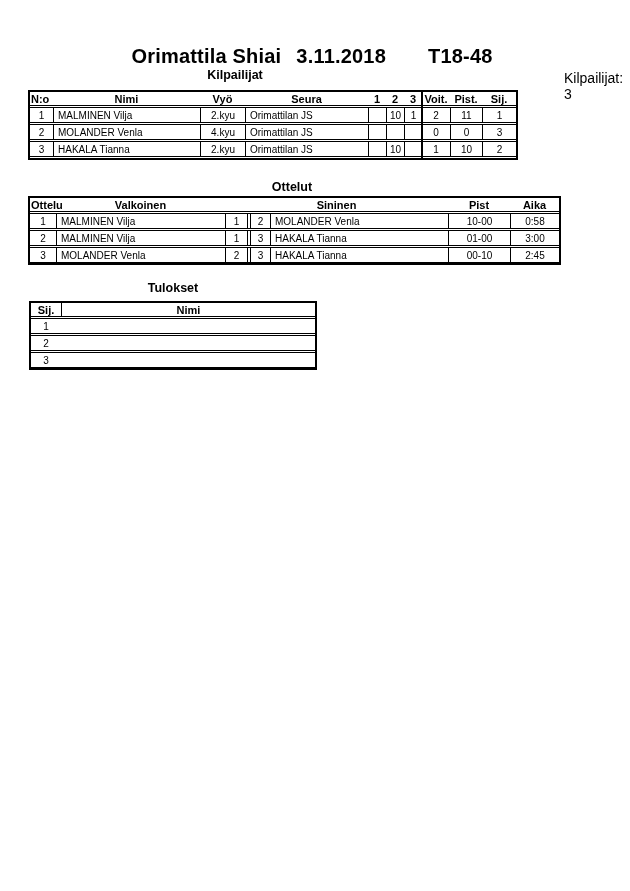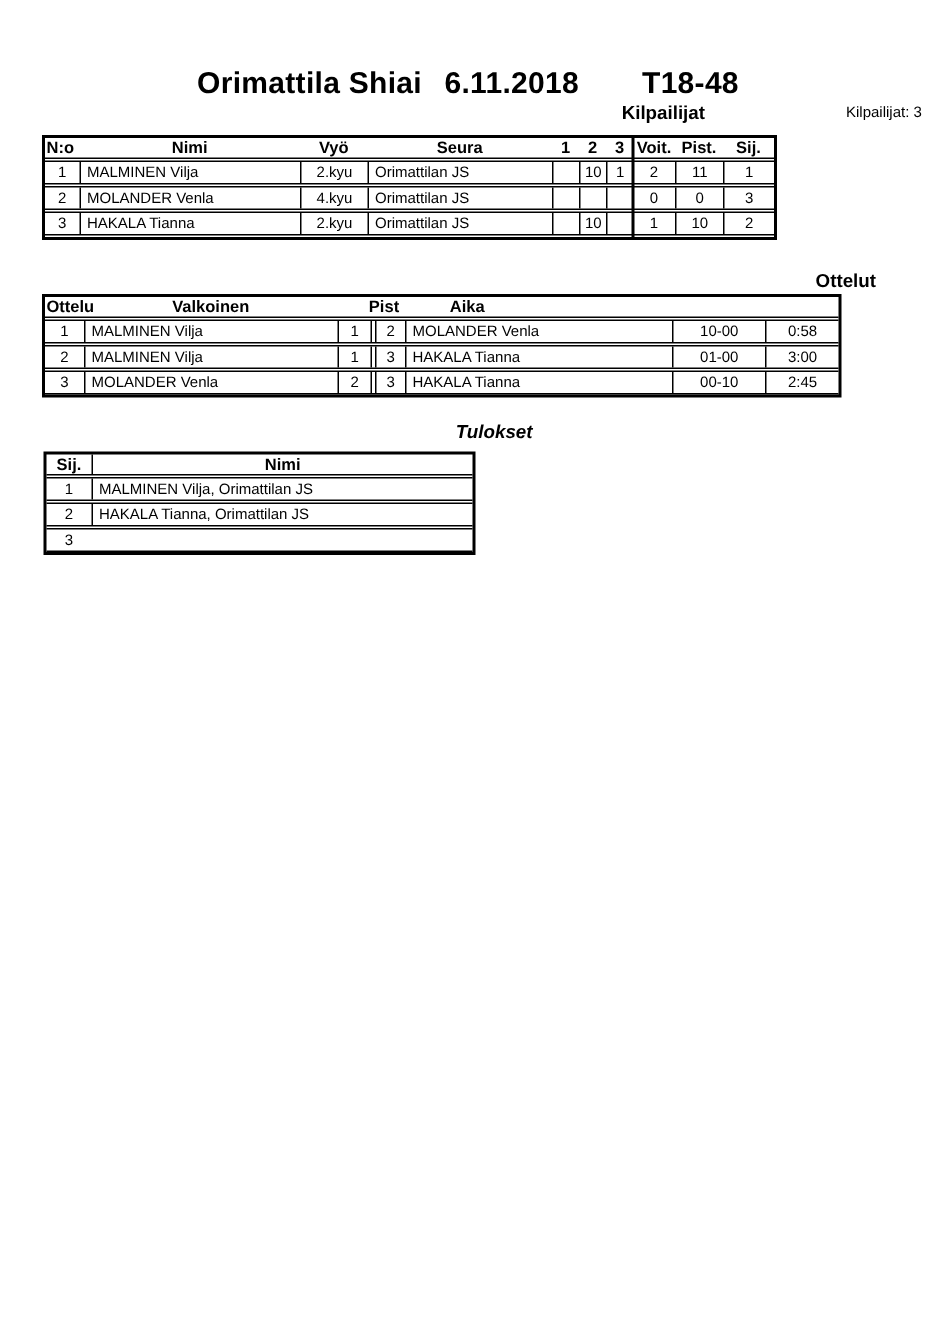--- a/index.html
+++ b/index.html
@@ -7,26 +7,26 @@
   body { position:relative; font-family:"Liberation Sans", sans-serif; color:#000; }
 
   
   .doc-title { position:absolute; top:45px; left:0; width:624px;
                display:flex; justify-content:center; align-items:baseline;
                font-weight:bold; font-size:20px; letter-spacing:0.2px; }
   .doc-title .t-date { margin-left:15px; }
   .doc-title .t-cat  { margin-left:42px; }
 
   
-  .sec-title { position:absolute; font-weight:bold; font-size:12.5px; text-align:right; }
+  .sec-title { position:absolute; font-weight:bold; font-size:12.5px; text-align:center; }
   #sec-kilpailijat { top:68px;  left:0; width:470px; }
   #sec-ottelut     { top:180px; left:0; width:584px; }
-  #sec-tulokset    { top:281px; left:17px; width:338px;font-style:italic; }
+  #sec-tulokset    { top:281px; left:4px; width:338px; }
 
-  .count-label { position:absolute; top:70px; left:545px; font-size:10px;padding-left:19px; }
+  .count-label { position:absolute; top:70px; left:545px; font-size:14px;padding-left:19px; }
 
   
   .tbl { position:absolute; border:2px solid #000; background:#fff; }
   .hdr { display:flex; height:14px; border-bottom:1px solid #000;
          font-weight:bold; font-size:11px; margin-bottom:1px; }
   .row { display:flex; align-items:stretch; height:16px; border-top:1px solid #000;
          border-bottom:1px solid #000; font-size:10px; margin-bottom:1px; }
   .row:last-child { margin-bottom:0; }
   .c { flex:0 0 auto; display:flex; align-items:center; justify-content:center;
        height:100%; white-space:nowrap; overflow:visible; }
@@ -50,21 +50,21 @@
   .o-sinhdr{width:223px}
 
   
   .t-sij{width:30px}.t-nimi{width:254px}
 </style>
 </head>
 <body>
 
 <div class="doc-title">
   <span>Orimattila Shiai</span>
-  <span class="t-date">6.11.2018</span>
+  <span class="t-date">3.11.2018</span>
   <span class="t-cat">T18-48</span>
 </div>
 
 <div class="sec-title" id="sec-kilpailijat">Kilpailijat</div>
 <div class="count-label">Kilpailijat: 3</div>
 
 <div class="tbl" id="tbl-kilpailijat">
   <div class="hdr">
     <div class="c k-no hla">N:o</div>
     <div class="c k-nimi">Nimi</div>
@@ -115,20 +115,21 @@
   </div>
   <div class="vline"></div>
 </div>
 
 <div class="sec-title" id="sec-ottelut">Ottelut</div>
 
 <div class="tbl" id="tbl-ottelut">
   <div class="hdr">
     <div class="c o-no hla">Ottelu</div>
     <div class="c o-valk">Valkoinen</div>
+    <div class="c o-sinhdr">Sininen</div>
     <div class="c o-tul">Pist</div>
     <div class="c o-aika">Aika</div>
   </div>
   <div class="row">
     <div class="c o-no">1</div>
     <div class="c o-valk bl la">MALMINEN Vilja</div>
     <div class="c o-wn bl br">1</div>
     <div class="o-gap"></div>
     <div class="c o-bn bl">2</div>
     <div class="c o-sin bl la">MOLANDER Venla</div>
@@ -159,22 +160,20 @@
 
 <div class="sec-title" id="sec-tulokset">Tulokset</div>
 
 <div class="tbl" id="tbl-tulokset">
   <div class="hdr">
     <div class="c t-sij">Sij.</div>
     <div class="c t-nimi bl">Nimi</div>
   </div>
   <div class="row">
     <div class="c t-sij">1</div>
-    <div class="c t-nimi bl la">MALMINEN Vilja, Orimattilan JS</div>
   </div>
   <div class="row">
     <div class="c t-sij">2</div>
-    <div class="c t-nimi bl la">HAKALA Tianna, Orimattilan JS</div>
   </div>
   <div class="row">
     <div class="c t-sij">3</div>
   </div>
 </div>
 
 </body></html>

